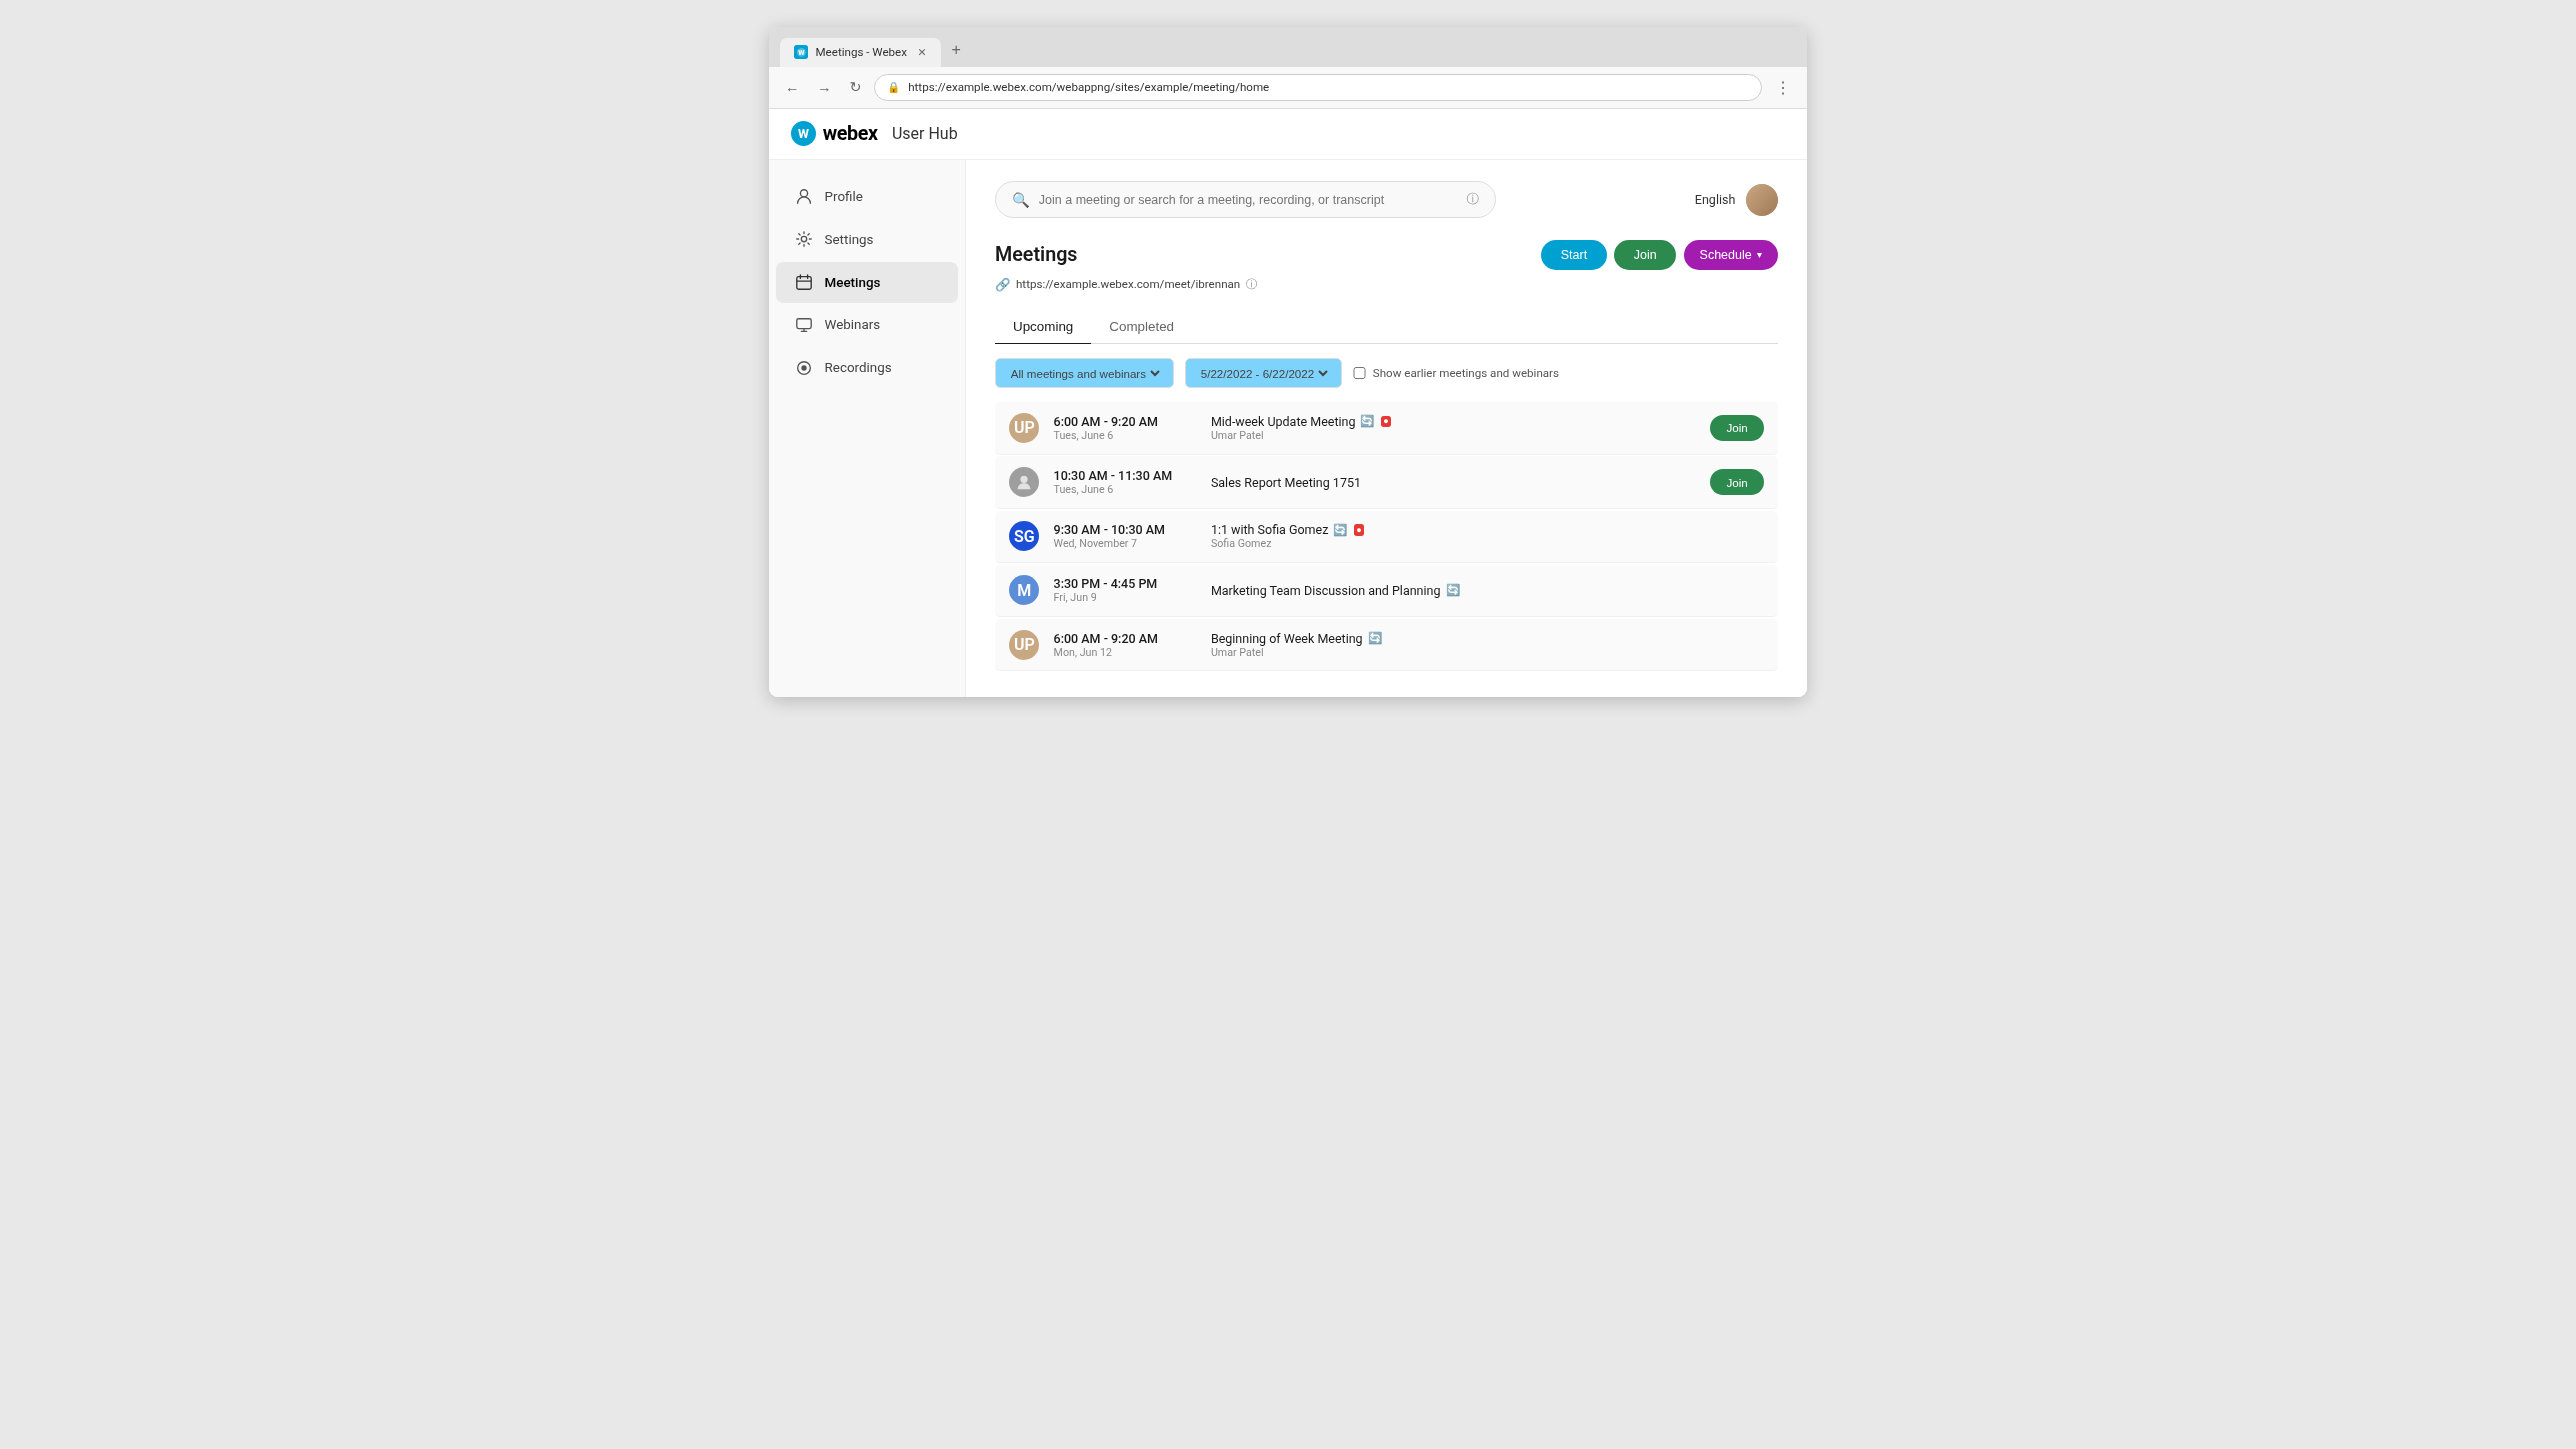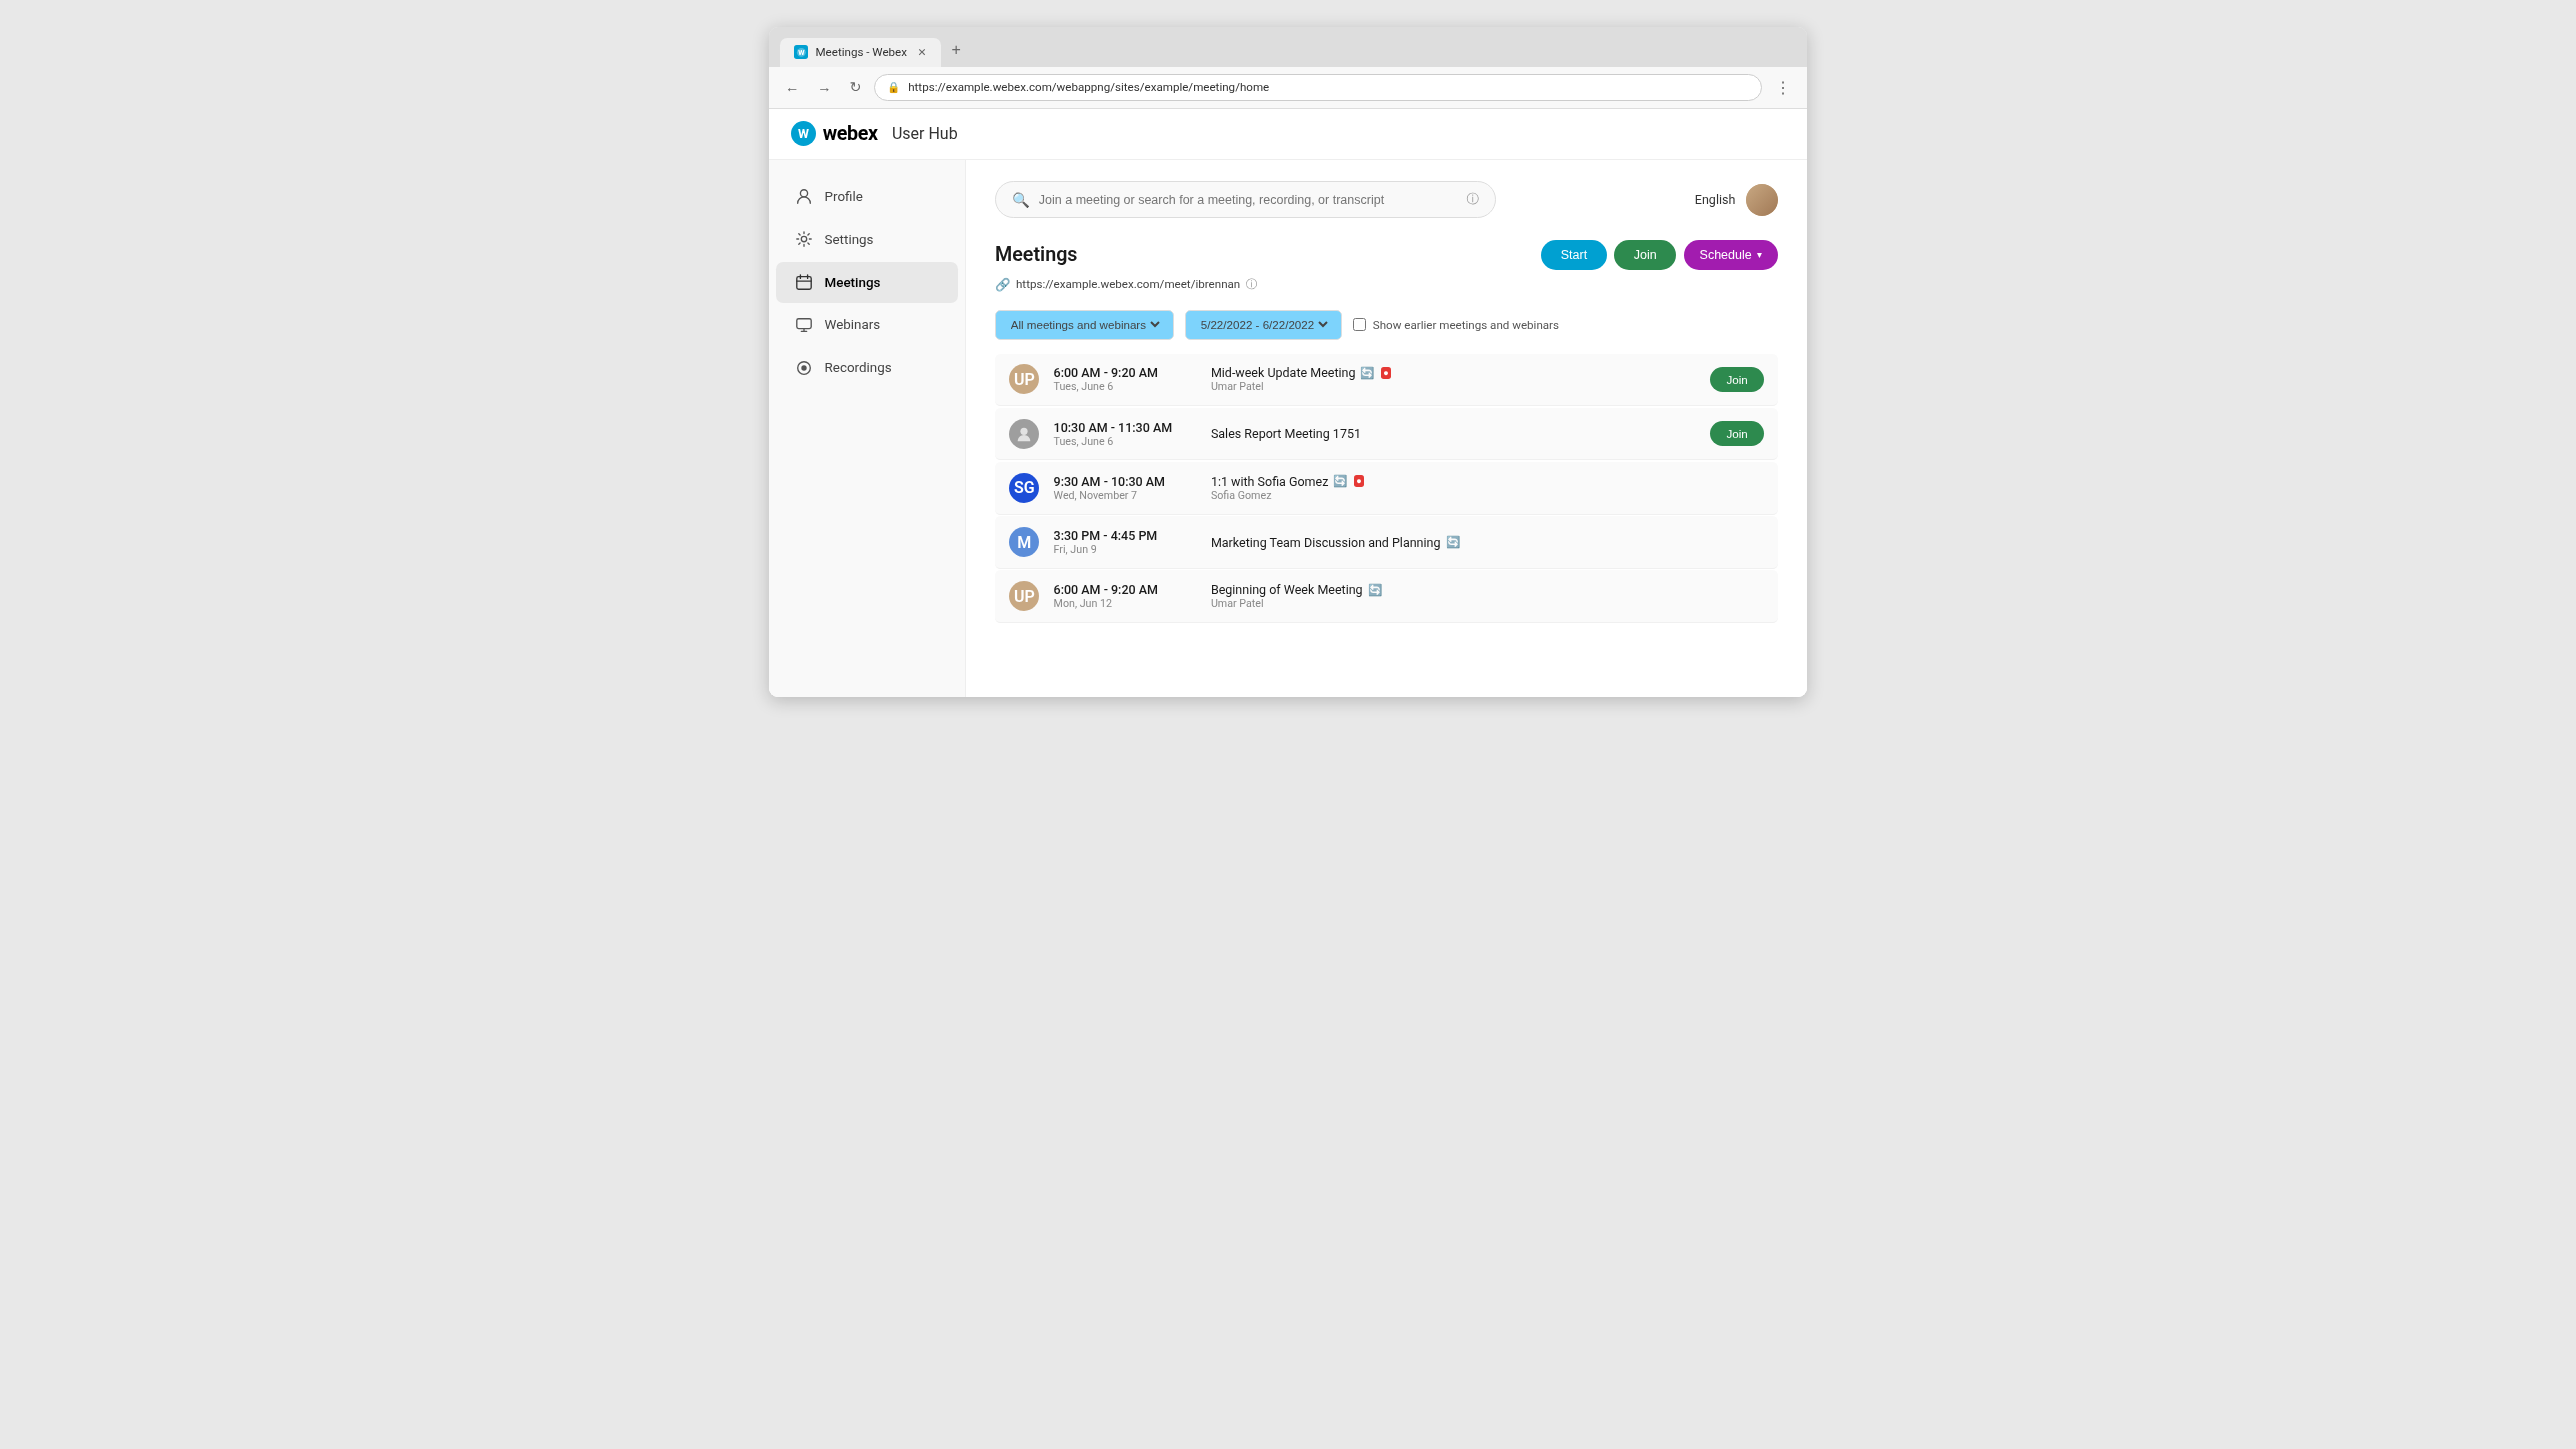--- a/index.html
+++ b/index.html
@@ -219,20 +219,24 @@
             </button>
           </div>
         </div>
 
         <div class="meeting-url-row">
           <span class="meeting-url-icon">🔗</span>
           <a class="meeting-url-link">https://example.webex.com/meet/ibrennan</a>
           <span class="meeting-url-info">ⓘ</span>
         </div>
 
+        <div class="meetings-tabs">
+          <button class="tab-btn active">Upcoming</button>
+          <button class="tab-btn">Completed</button>
+        </div>
 
         <div class="meetings-filters">
           <div class="filter-select">
             <select>
               <option>All meetings and webinars</option>
             </select>
           </div>
           <div class="filter-select">
             <select>
               <option>5/22/2022 - 6/22/2022</option>

